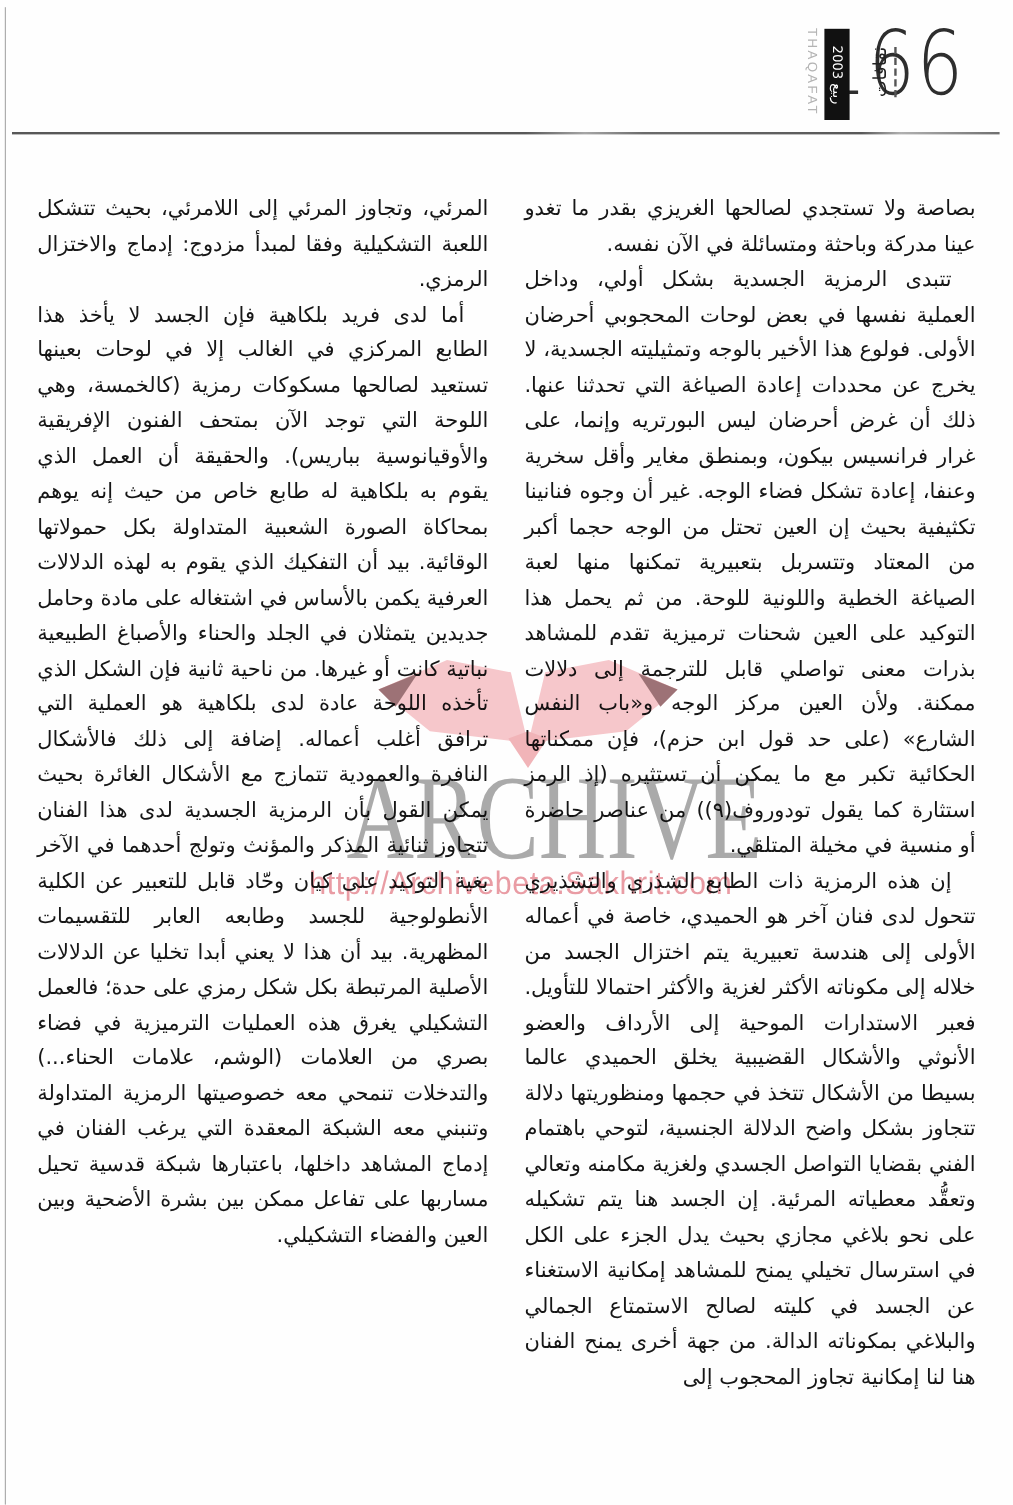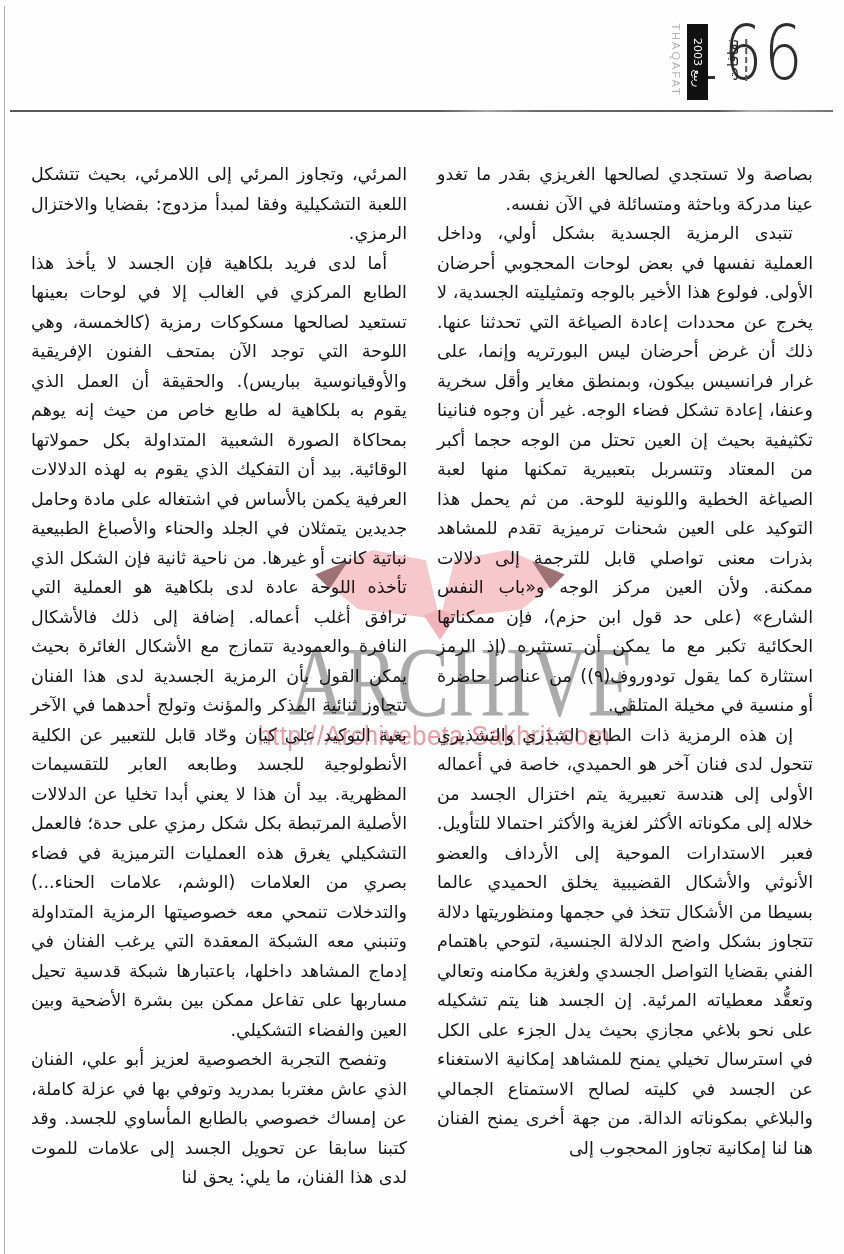--- a/index.html
+++ b/index.html
@@ -99,23 +99,22 @@
 
   <div class="header-rule"></div>
 
   <section class="col col-right" id="col-right">
       <p class="">بصاصة ولا تستجدي لصالحها الغريزي بقدر ما تغدو عينا مدركة وباحثة ومتسائلة في الآن نفسه.</p>
       <p class="indent">تتبدى الرمزية الجسدية بشكل أولي، وداخل العملية نفسها في بعض لوحات المحجوبي أحرضان الأولى. فولوع هذا الأخير بالوجه وتمثيليته الجسدية، لا يخرج عن محددات إعادة الصياغة التي تحدثنا عنها. ذلك أن غرض أحرضان ليس البورتريه وإنما، على غرار فرانسيس بيكون، وبمنطق مغاير وأقل سخرية وعنفا، إعادة تشكل فضاء الوجه. غير أن وجوه فنانينا تكثيفية بحيث إن العين تحتل من الوجه حجما أكبر من المعتاد وتتسربل بتعبيرية تمكنها منها لعبة الصياغة الخطية واللونية للوحة. من ثم يحمل هذا التوكيد على العين شحنات ترميزية تقدم للمشاهد بذرات معنى تواصلي قابل للترجمة إلى دلالات ممكنة. ولأن العين مركز الوجه و«باب النفس الشارع» (على حد قول ابن حزم)، فإن ممكناتها الحكائية تكبر مع ما يمكن أن تستثيره (إذ الرمز استثارة كما يقول تودوروف(٩)) من عناصر حاضرة أو منسية في مخيلة المتلقي.</p>
       <p class="indent">إن هذه الرمزية ذات الطابع الشذري والتشذيري تتحول لدى فنان آخر هو الحميدي، خاصة في أعماله الأولى إلى هندسة تعبيرية يتم اختزال الجسد من خلاله إلى مكوناته الأكثر لغزية والأكثر احتمالا للتأويل. فعبر الاستدارات الموحية إلى الأرداف والعضو الأنوثي والأشكال القضيبية يخلق الحميدي عالما بسيطا من الأشكال تتخذ في حجمها ومنظوريتها دلالة تتجاوز بشكل واضح الدلالة الجنسية، لتوحي باهتمام الفني بقضايا التواصل الجسدي ولغزية مكامنه وتعالي وتعقُّد معطياته المرئية. إن الجسد هنا يتم تشكيله على نحو بلاغي مجازي بحيث يدل الجزء على الكل في استرسال تخيلي يمنح للمشاهد إمكانية الاستغناء عن الجسد في كليته لصالح الاستمتاع الجمالي والبلاغي بمكوناته الدالة. من جهة أخرى يمنح الفنان هنا لنا إمكانية تجاوز المحجوب إلى</p>
     </section>
 
   <section class="col col-left" id="col-left">
-      <p class="">المرئي، وتجاوز المرئي إلى اللامرئي، بحيث تتشكل اللعبة التشكيلية وفقا لمبدأ مزدوج: بقضايا والاختزال الرمزي.</p>
+      <p class="">المرئي، وتجاوز المرئي إلى اللامرئي، بحيث تتشكل اللعبة التشكيلية وفقا لمبدأ مزدوج: إدماج والاختزال الرمزي.</p>
       <p class="indent">أما لدى فريد بلكاهية فإن الجسد لا يأخذ هذا الطابع المركزي في الغالب إلا في لوحات بعينها تستعيد لصالحها مسكوكات رمزية (كالخمسة، وهي اللوحة التي توجد الآن بمتحف الفنون الإفريقية والأوقيانوسية بباريس). والحقيقة أن العمل الذي يقوم به بلكاهية له طابع خاص من حيث إنه يوهم بمحاكاة الصورة الشعبية المتداولة بكل حمولاتها الوقائية. بيد أن التفكيك الذي يقوم به لهذه الدلالات العرفية يكمن بالأساس في اشتغاله على مادة وحامل جديدين يتمثلان في الجلد والحناء والأصباغ الطبيعية نباتية كانت أو غيرها. من ناحية ثانية فإن الشكل الذي تأخذه اللوحة عادة لدى بلكاهية هو العملية التي ترافق أغلب أعماله. إضافة إلى ذلك فالأشكال النافرة والعمودية تتمازج مع الأشكال الغائرة بحيث يمكن القول بأن الرمزية الجسدية لدى هذا الفنان تتجاوز ثنائية المذكر والمؤنث وتولج أحدهما في الآخر بغية التوكيد على كيان وحّاد قابل للتعبير عن الكلية الأنطولوجية للجسد وطابعه العابر للتقسيمات المظهرية. بيد أن هذا لا يعني أبدا تخليا عن الدلالات الأصلية المرتبطة بكل شكل رمزي على حدة؛ فالعمل التشكيلي يغرق هذه العمليات الترميزية في فضاء بصري من العلامات (الوشم، علامات الحناء...) والتدخلات تنمحي معه خصوصيتها الرمزية المتداولة وتنبني معه الشبكة المعقدة التي يرغب الفنان في إدماج المشاهد داخلها، باعتبارها شبكة قدسية تحيل مساربها على تفاعل ممكن بين بشرة الأضحية وبين العين والفضاء التشكيلي.</p>
-      <p class="indent">وتفصح التجربة الخصوصية لعزيز أبو علي، الفنان الذي عاش مغتربا بمدريد وتوفي بها في عزلة كاملة، عن إمساك خصوصي بالطابع المأساوي للجسد. وقد كتبنا سابقا عن تحويل الجسد إلى علامات للموت لدى هذا الفنان، ما يلي: يحق لنا</p>
     </section>
 
   <div class="watermark">
     <svg class="wm-book" viewBox="0 0 260 92" xmlns="http://www.w3.org/2000/svg">
       <polygon points="128,62 116,12 64,2 8,26 50,60 116,68" fill="#f6bfc3"></polygon>
       <polygon points="132,62 144,12 196,2 252,26 210,60 144,68" fill="#f6bfc3"></polygon>
       <polygon points="8,26 40,13 22,40" fill="#8e5a5e"></polygon>
       <polygon points="252,26 220,13 238,40" fill="#8e5a5e"></polygon>
       <polygon points="114,66 130,60 146,66 130,90" fill="#f0a8ad"></polygon>
     </svg>

